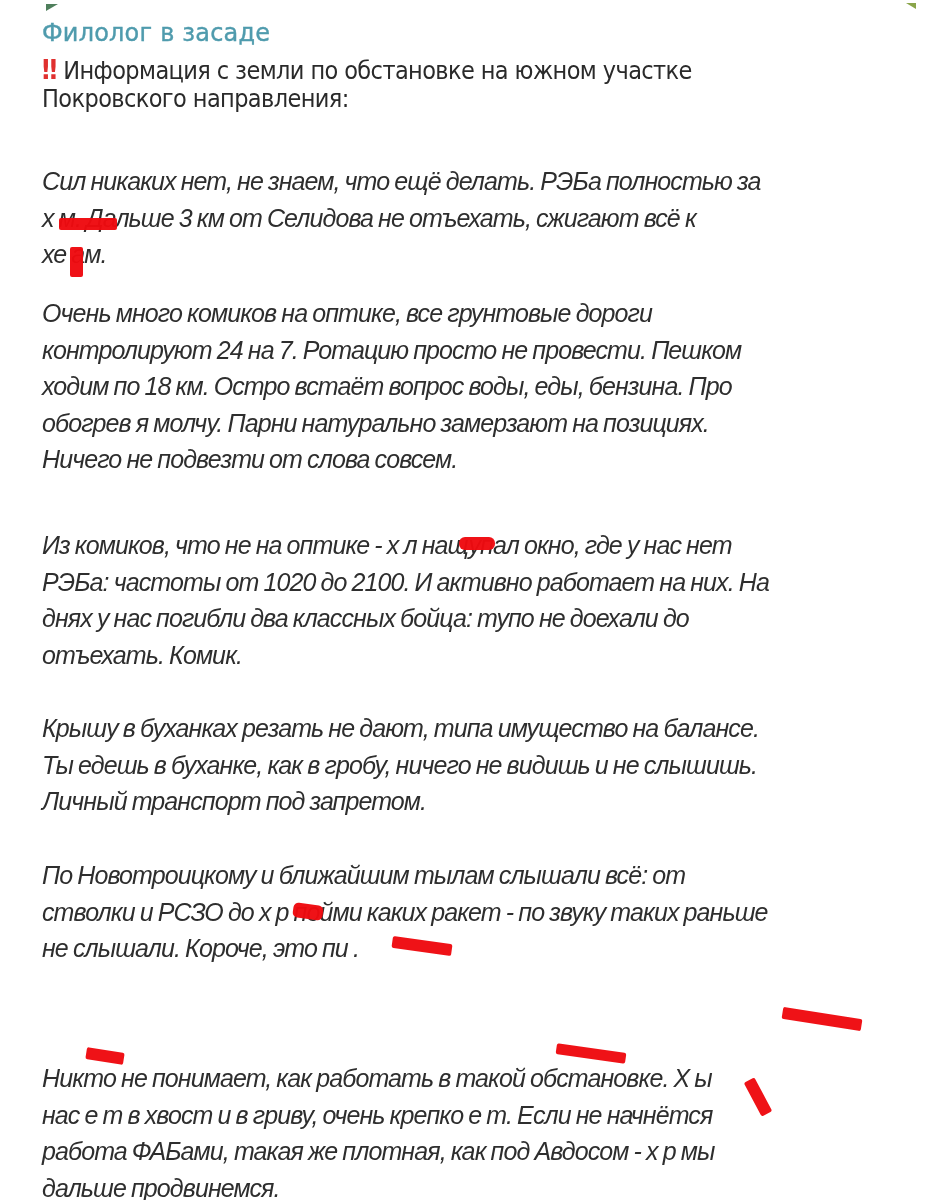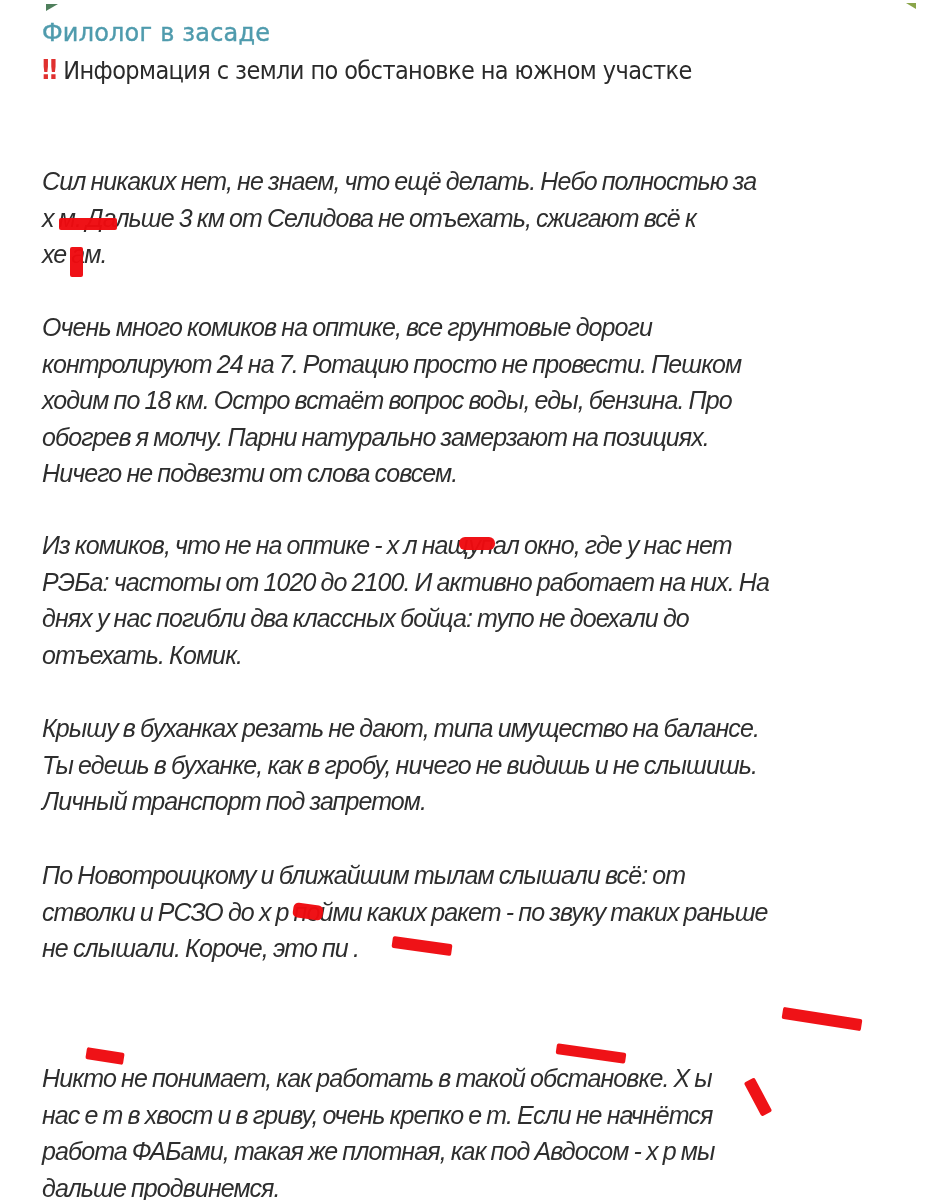--- a/index.html
+++ b/index.html
@@ -96,29 +96,30 @@
 
 <div class="bubble">
   <div class="corner-tl"></div>
   <div class="corner-tr"></div>
 </div>
 
 <div class="channel-name">Филолог в засаде</div>
 
 <div class="headline">
   <span class="line"><span class="alarm">‼</span><span>Информация с земли по обстановке на южном участке</span></span>
+  <span class="line">Покровского направления:</span>
 </div>
 
 <div class="para" style="top:163px">
-  <span class="line">Сил никаких нет, не знаем, что ещё делать. Небо полностью за</span>
+  <span class="line">Сил никаких нет, не знаем, что ещё делать. РЭБа полностью за</span>
   <span class="line">х         м. Дальше 3 км от Селидова не отъехать, сжигают всё к</span>
   <span class="line">хе  ам.</span>
 </div>
 
-<div class="para" style="top:309px">
+<div class="para" style="top:295px">
   <span class="line">Очень много комиков на оптике, все грунтовые дороги</span>
   <span class="line">контролируют 24 на 7. Ротацию просто не провести. Пешком</span>
   <span class="line">ходим по 18 км. Остро встаёт вопрос воды, еды, бензина. Про</span>
   <span class="line">обогрев я молчу. Парни натурально замерзают на позициях.</span>
   <span class="line">Ничего не подвезти от слова совсем.</span>
 </div>
 
 <div class="para" style="top:527px">
   <span class="line">Из комиков, что не на оптике - х      л нащупал окно, где у нас нет</span>
   <span class="line">РЭБа: частоты от 1020 до 2100. И активно работает на них. На</span>

